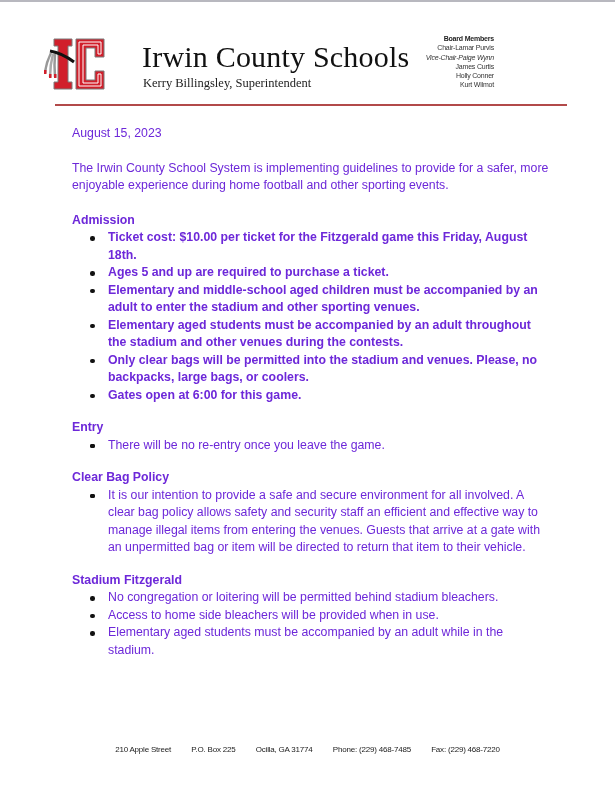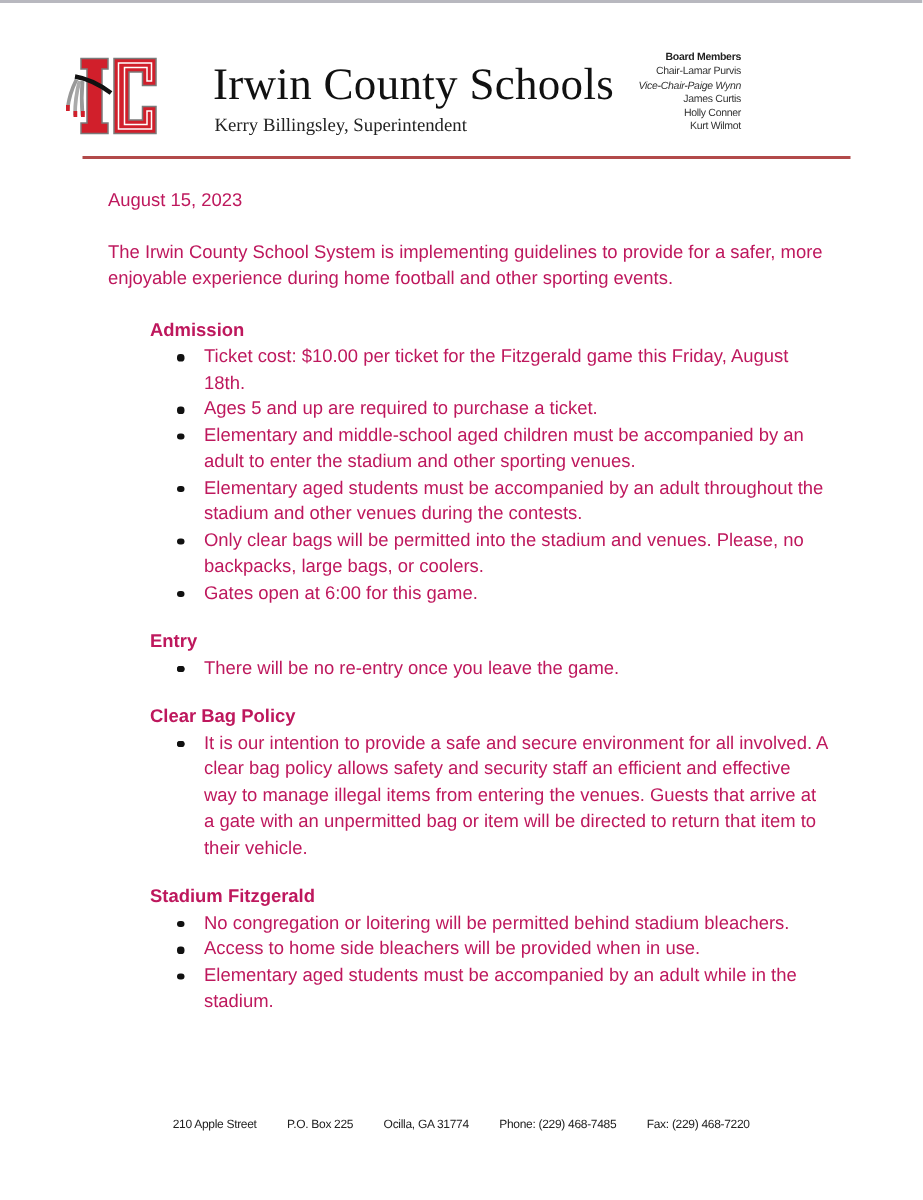--- a/index.html
+++ b/index.html
@@ -14,30 +14,30 @@
     .school-name { position: absolute; left: 142px; top: 40px; font-family: "Liberation Serif", serif; font-size: 30px; color: #111; letter-spacing: 0.2px; white-space: nowrap; }
     .superintendent { position: absolute; left: 143px; top: 76px; font-family: "Liberation Serif", serif; font-size: 12.5px; color: #222; white-space: nowrap; }
 
     .board { position: absolute; right: 38px; top: 34px; text-align: right; font-family: "Liberation Sans", sans-serif; font-size: 7px; line-height: 9.3px; color: #333; letter-spacing: -0.2px; }
     .board .board-title { font-weight: bold; color: #222; }
     .board .italic { font-style: italic; }
 
     .rule { position: absolute; left: 55px; top: 104px; width: 512px; height: 2px; background: #b24a4a; }
 
     
-    .content { position: absolute; left: 72px; top: 125px; width: 480px; font-size: 12.3px; line-height: 17.5px; color: #be185d; }
+    .content { position: absolute; left: 72px; top: 125px; width: 480px; font-size: 12.3px; line-height: 17.5px; color: #6d28d9; }
     .date { margin-bottom: 17px; }
     .intro { margin-bottom: 17px; }
 
-    .section { margin-bottom: 15px; margin-left: 28px; }
+    .section { margin-bottom: 15px; }
     .section-title { font-weight: bold; }
     ul.bullets { list-style: none; }
     ul.bullets li { position: relative; padding-left: 22px; margin-left: 14px; }
     ul.bullets li .dot { position: absolute; left: 4px; top: 7px; width: 4.5px; height: 4.5px; border-radius: 50%; background: #111; }
-    .bold-list li { font-weight: normal; }
+    .bold-list li { font-weight: bold; }
 
     .footer { position: absolute; left: 0; width: 615px; top: 745px; text-align: center; font-size: 8px; color: #222; white-space: nowrap; }
     .footer span { display: inline-block; margin: 0 9px; letter-spacing: -0.2px; }
   </style>
 </head>
 <body>
 
 <div class="top-band"></div>
 
 <header class="letterhead">

